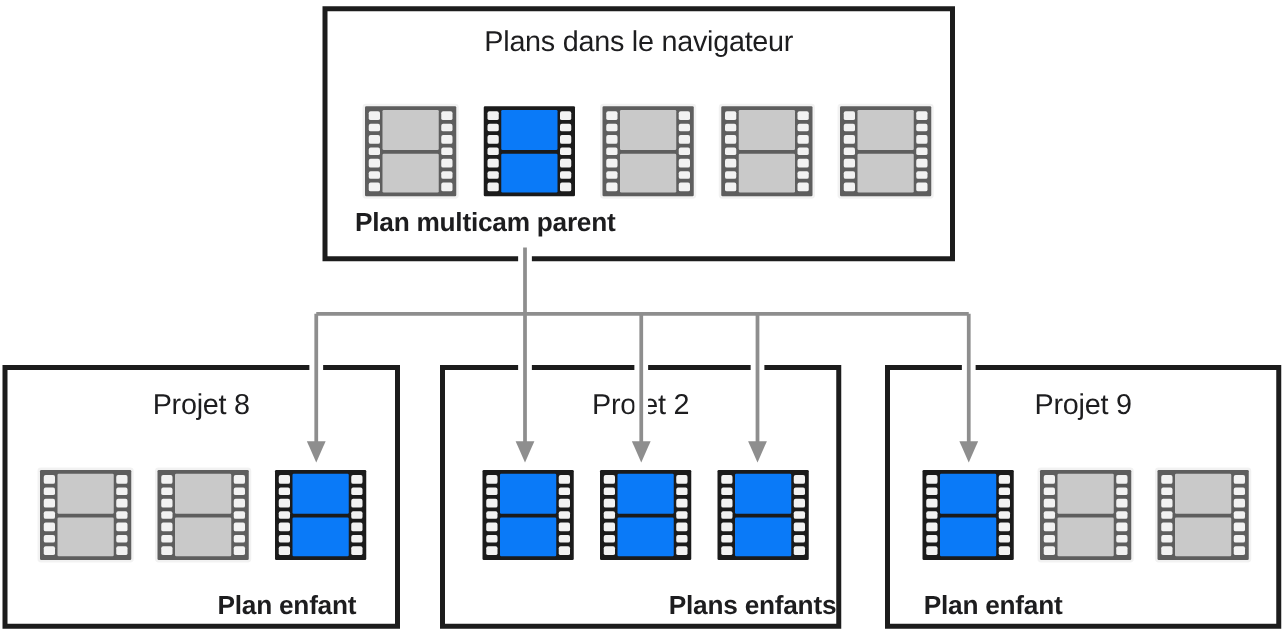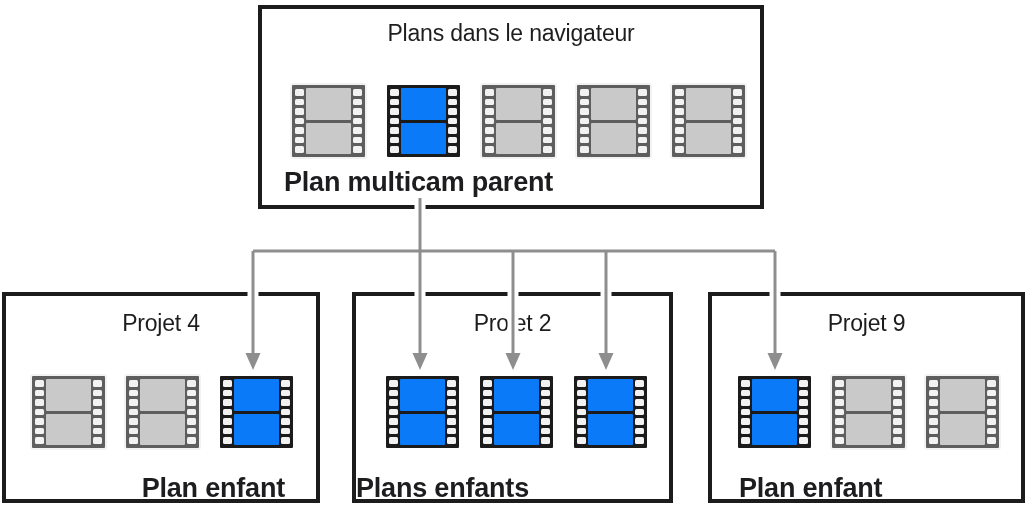--- a/index.html
+++ b/index.html
@@ -27,42 +27,42 @@
     width: 100%;
     text-align: center;
     font-size: 23px;
     font-weight: 400;
     color: var(--text, #1d1d1f);
     letter-spacing: -0.2px;
     white-space: nowrap;
   }
   .sub-label {
     position: absolute;
-    font-size: 27px;
+    font-size: 21px;
     font-weight: 700;
     color: var(--text, #1d1d1f);
     letter-spacing: -0.2px;
     white-space: nowrap;
   }
   
   .browser-box { left: 258px; top: 5px; width: 506px; height: 204px; }
   .browser-box .box-title { top: 11px; }
   .browser-box .clip-row { top: 76px; left: 30px; }
   .browser-box .sub-label { top: 158px; left: 22px; }
   
   .project-box { top: 292px; height: 211px; }
   .project-box .box-title { top: 14px; }
   .project-box .clip-row { top: 80px; left: 26px; }
   .project-box .sub-label { top: 177px; }
   .project-1 { left: 2px;   width: 318px; }
   .project-2 { left: 352px; width: 321px; }
   .project-3 { left: 708px; width: 317px; }
   .project-2 .clip-row { left: 30px; }
   .align-right  { right: 31px; }
-  .align-center { left: 0; width: 100%; text-align: left; }
+  .align-center { left: 0; width: 100%; text-align: right; }
   .align-left   { left: 27px; }
   
   .clip-row {
     position: absolute;
     display: flex;
     gap: 22px;
   }
   .project-box .clip-row { gap: 21px; }
   .clip {
     width: 73px;
@@ -258,21 +258,21 @@
             <div class="hole"></div>
             <div class="hole"></div>
             <div class="hole"></div>
           </div>
         </div>
       </div>
     <div class="sub-label">Plan multicam parent</div>
   </div>
 
   <div class="box project-box project-1">
-    <div class="box-title">Projet 4</div>
+    <div class="box-title">Projet 8</div>
     <div class="clip-row">
         <div class="clip gray">
           <div class="holes">
             <div class="hole"></div>
             <div class="hole"></div>
             <div class="hole"></div>
             <div class="hole"></div>
             <div class="hole"></div>
             <div class="hole"></div>
             <div class="hole"></div>

